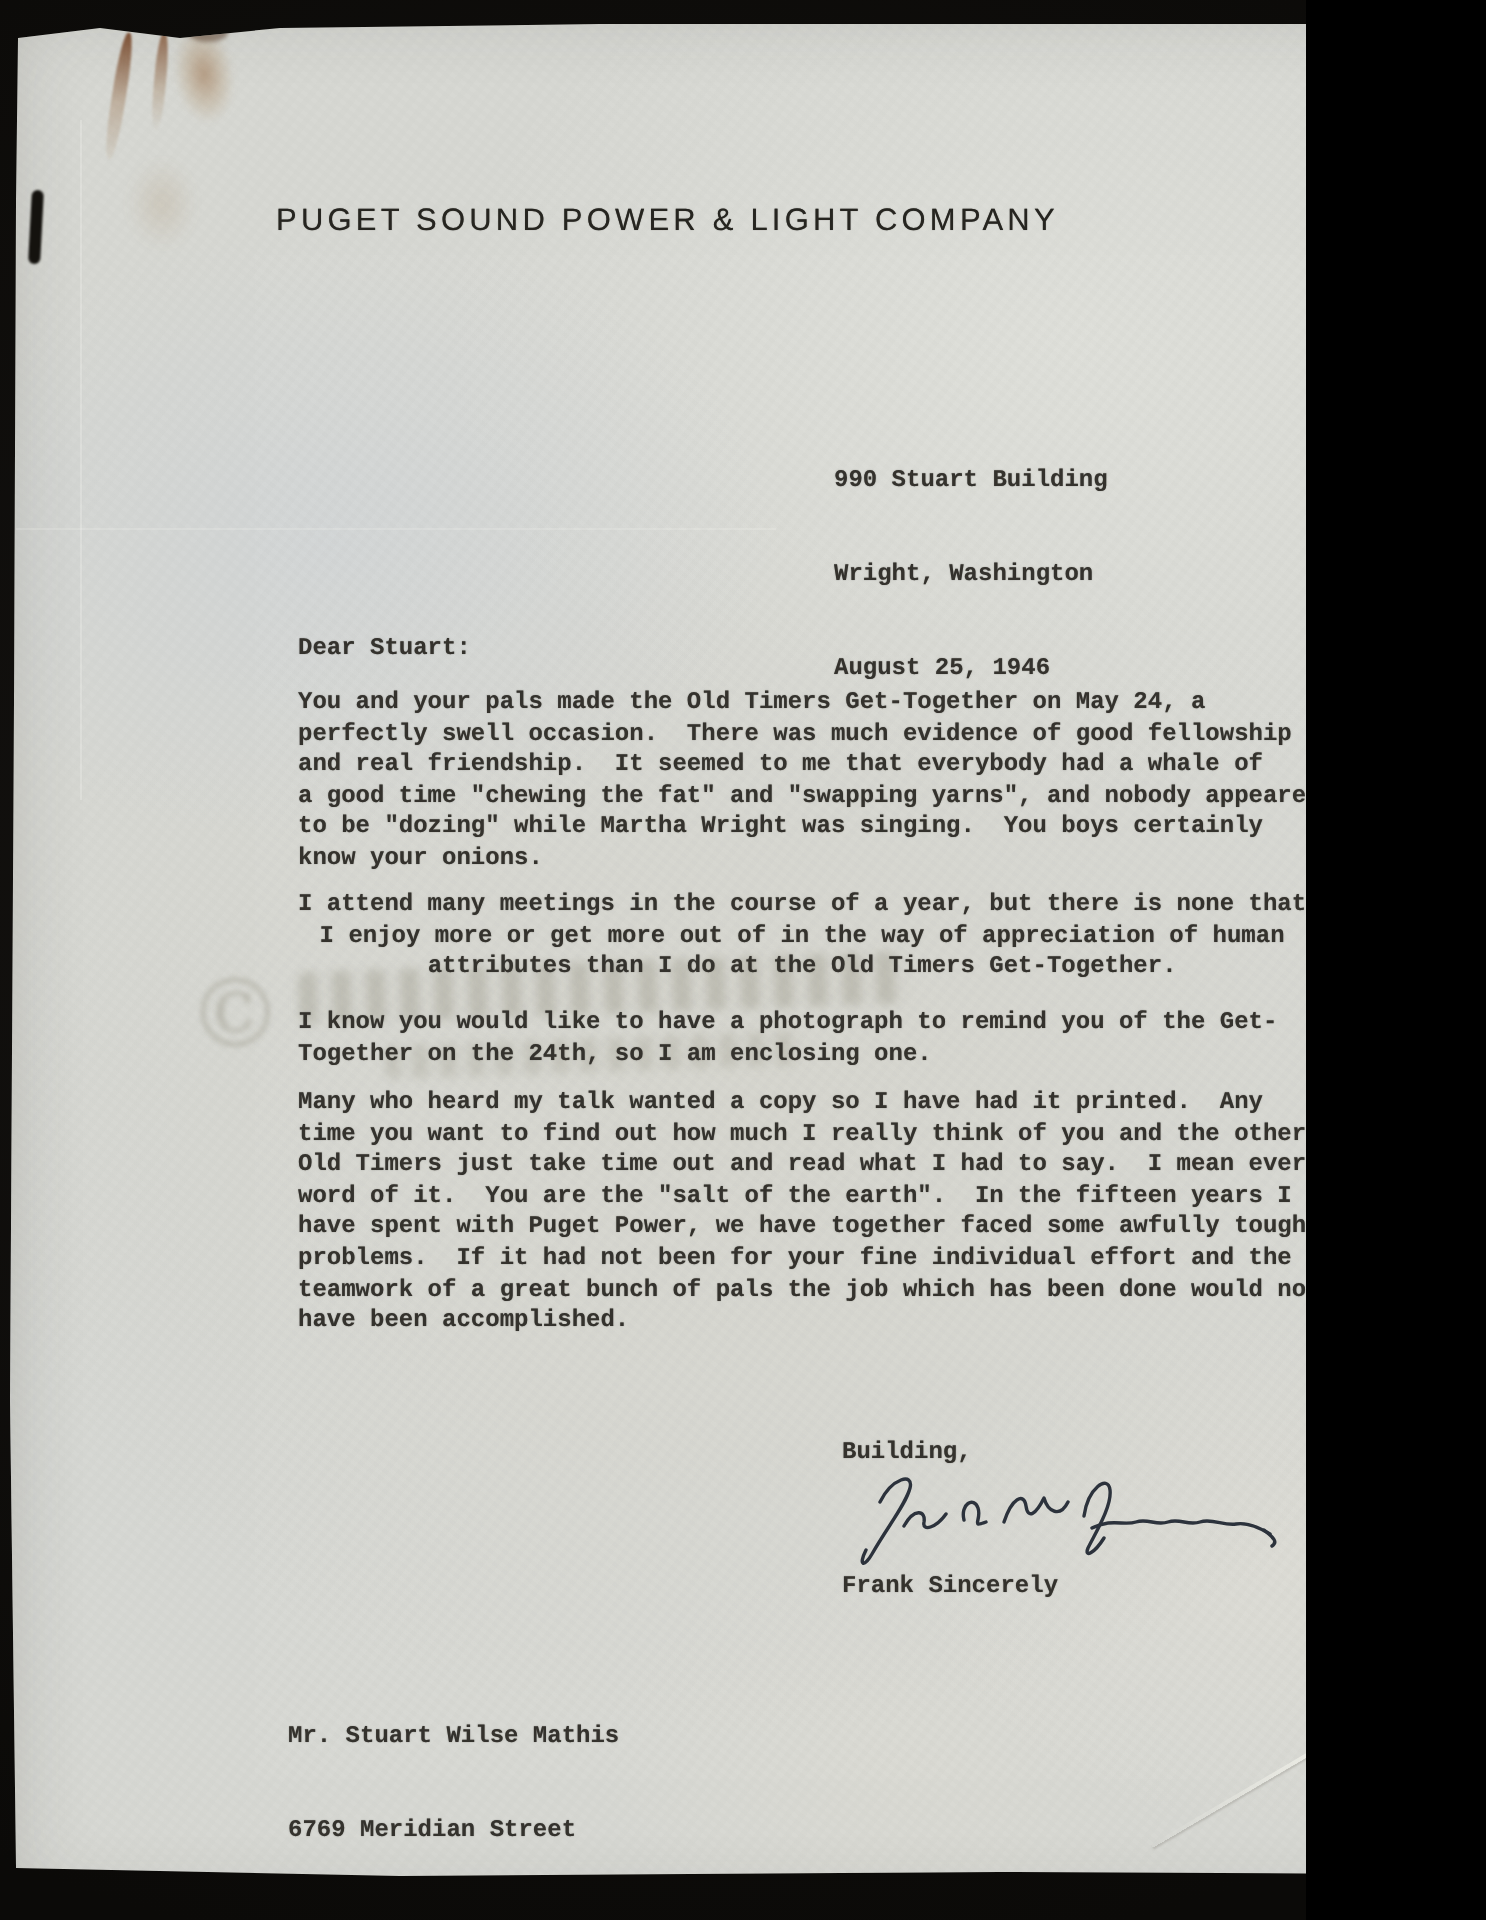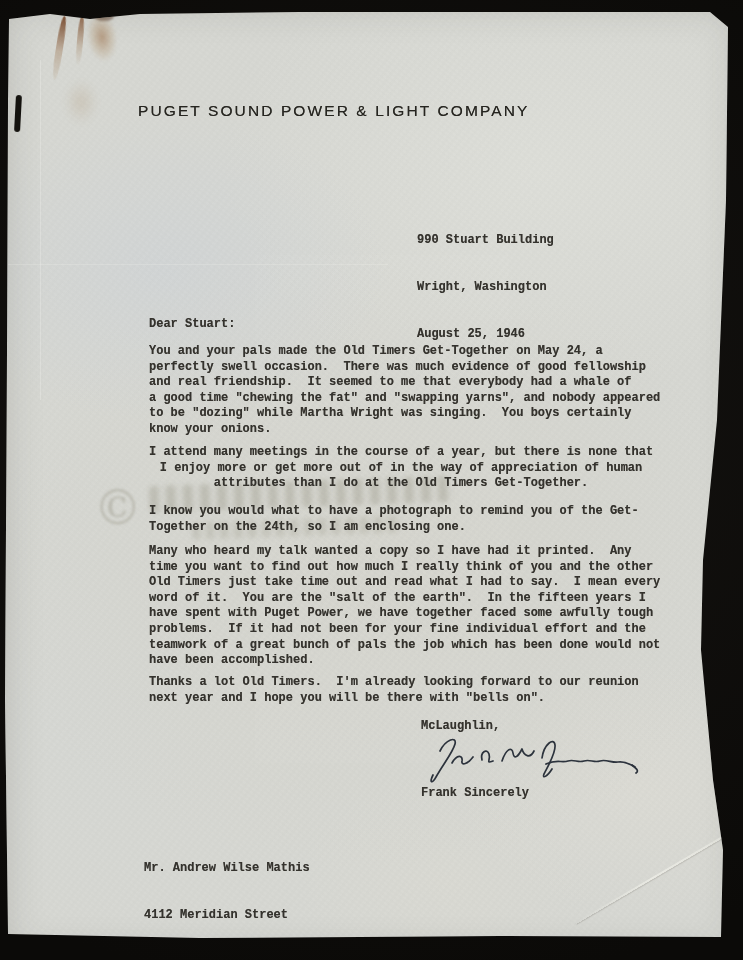--- a/index.html
+++ b/index.html
@@ -1,17 +1,17 @@
 <!DOCTYPE html>
 <html><head>
 <meta charset="utf-8">
 <style>
   html,body{margin:0;padding:0;background:#000;}
   .scan{
-    position:relative;width:743px;height:960px;overflow:hidden;
+    position:relative;width:653px;height:960px;overflow:hidden;
     background:
       radial-gradient(ellipse 900px 700px at 50% 45%, #151311 0%, #0b0a08 80%),
       #0b0a08;
     font-family:"Liberation Sans", sans-serif;
   }
   .paper{
     position:absolute;left:0;top:0;width:743px;height:960px;
     clip-path:polygon(9px 19px,50px 14px,90px 19px,140px 14px,300px 12px,710px 12px,728px 27px,726px 200px,717px 420px,703px 560px,701px 650px,713px 780px,723px 850px,721px 937px,500px 936px,200px 938px,8px 934px,5px 700px,7px 350px,8px 100px);
     background-color:#d7d8d3;
     background-image:
@@ -128,50 +128,48 @@
     <div class="mono salutation">Dear Stuart:</div>
     <div class="mono p1">You and your pals made the Old Timers Get-Together on May 24, a
 perfectly swell occasion.  There was much evidence of good fellowship
 and real friendship.  It seemed to me that everybody had a whale of
 a good time "chewing the fat" and "swapping yarns", and nobody appeared
 to be "dozing" while Martha Wright was singing.  You boys certainly
 know your onions.</div>
     <div class="mono p2">I attend many meetings in the course of a year, but there is none that
 I enjoy more or get more out of in the way of appreciation of human
 attributes than I do at the Old Timers Get-Together.</div>
-    <div class="mono p3">I know you would what to have a photograph to remind you of the Get-
+    <div class="mono p3">I know you would like to have a photograph to remind you of the Get-
 Together on the 24th, so I am enclosing one.</div>
     <div class="mono p4">Many who heard my talk wanted a copy so I have had it printed.  Any
 time you want to find out how much I really think of you and the other
 Old Timers just take time out and read what I had to say.  I mean every
 word of it.  You are the "salt of the earth".  In the fifteen years I
 have spent with Puget Power, we have together faced some awfully tough
 problems.  If it had not been for your fine individual effort and the
 teamwork of a great bunch of pals the job which has been done would not
 have been accomplished.</div>
-    <div class="mono p5">Thanks a lot Old Timers.  I'm already looking forward to our reunion
-next year and I hope you will be there with "bells on".</div>
 
-    <div class="mono valediction">McLaughlin,</div>
+    <div class="mono valediction">Building,</div>
 
     <svg class="sig" viewBox="0 0 230 55" xmlns="http://www.w3.org/2000/svg">
       <g fill="none" stroke="#1e2530" stroke-width="1.7" stroke-linecap="round" stroke-linejoin="round" opacity="0.92">
         <path d="M16,15 C22,3 33,0 31,8 C29,16 20,27 12,41 C8,48 5,47 9,39"></path>
         <path d="M28,27 C33,18 39,19 38,25 C37,30 44,28 49,21"></path>
         <path d="M58,24 C56,16 63,12 65,18 C67,24 61,28 69,25"></path>
         <path d="M78,25 C82,13 88,10 89,17 C90,24 94,21 98,13 C100,20 106,23 110,15"></path>
         <path d="M118,22 C120,8 130,1 131,9 C132,17 124,30 120,38 C118,43 123,41 128,33"></path>
         <path d="M122,28 C132,23 138,27 144,25 C150,23 154,27 160,25 C166,23 170,27 176,25 C182,23 188,27 194,26 C200,25 206,28 211,31"></path>
         <path d="M208,29 C213,33 215,35 212,37"></path>
       </g>
     </svg>
 
     <div class="mono signername">Frank Sincerely</div>
 
     <div class="mono recipient">
-      <div>Mr. Andrew Wilse Mathis</div>
-      <div>4112 Meridian Street</div>
+      <div>Mr. Stuart Wilse Mathis</div>
+      <div>6769 Meridian Street</div>
       <div>Seattle 3, Washington</div>
     </div>
   </div>
 
   <div class="notch"></div>
 </div>
 
 </body></html>

